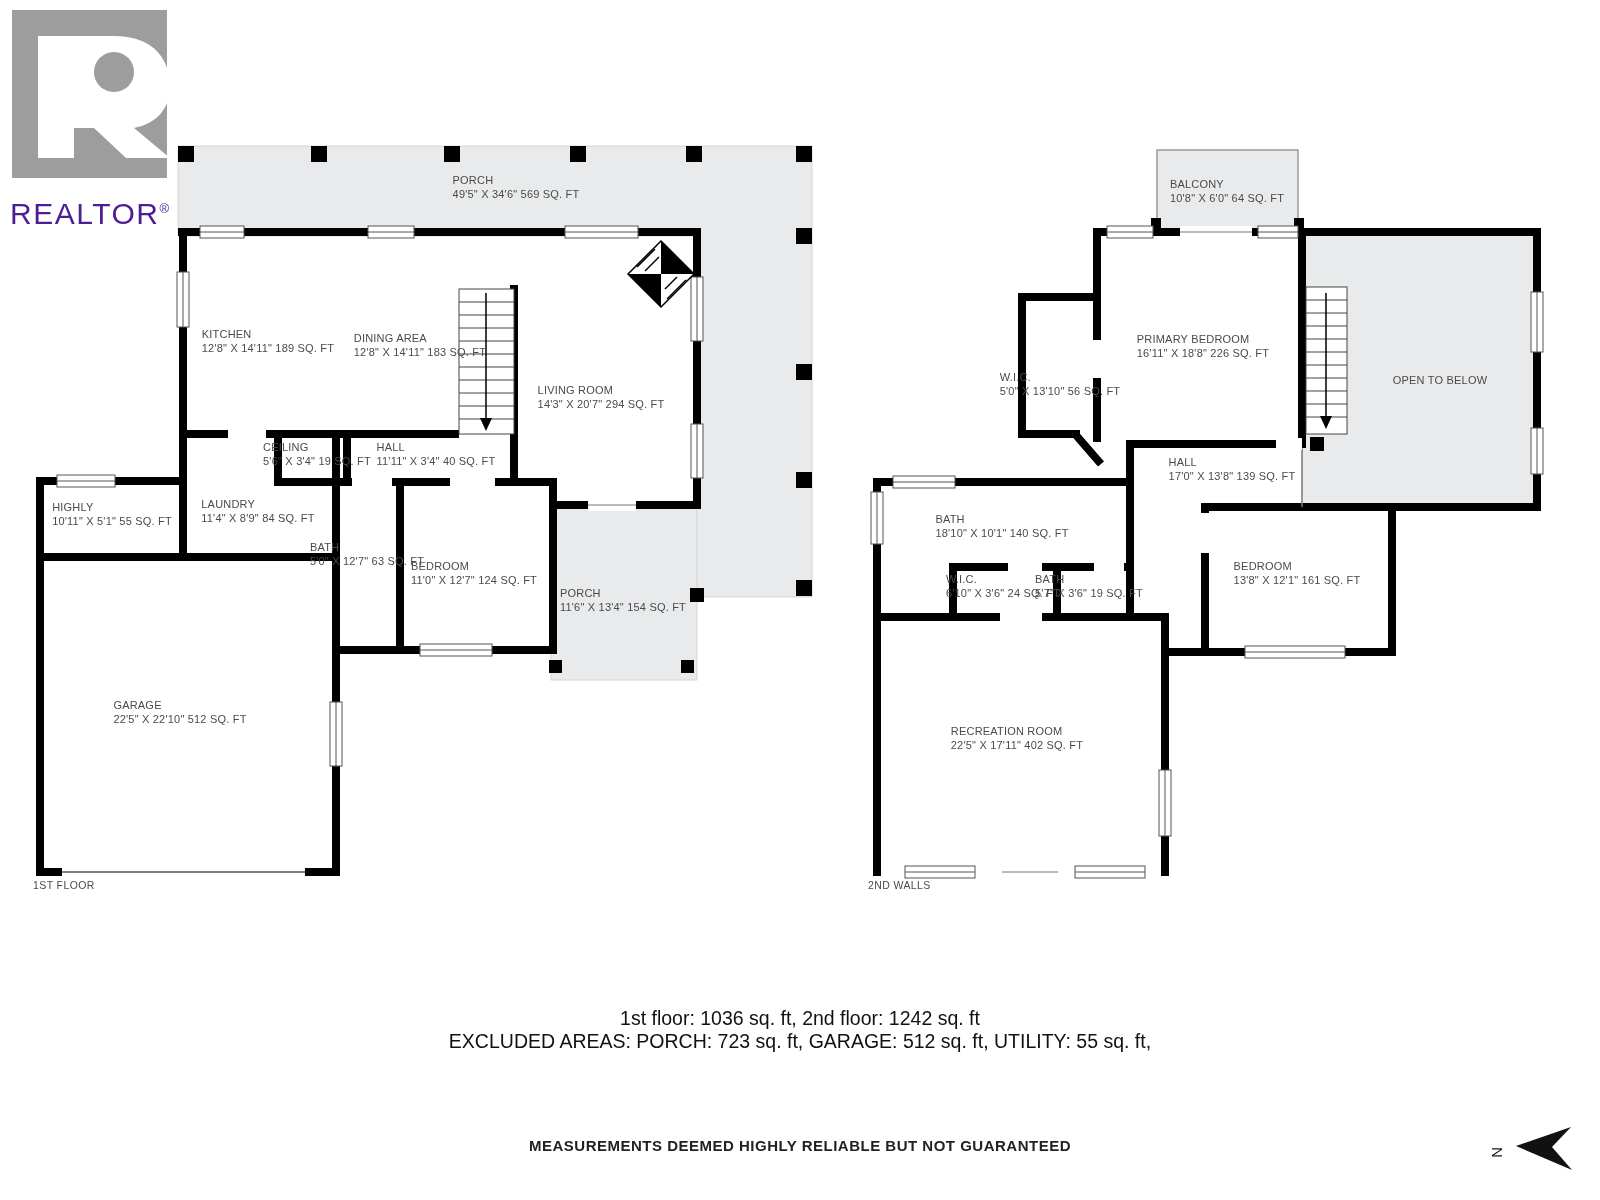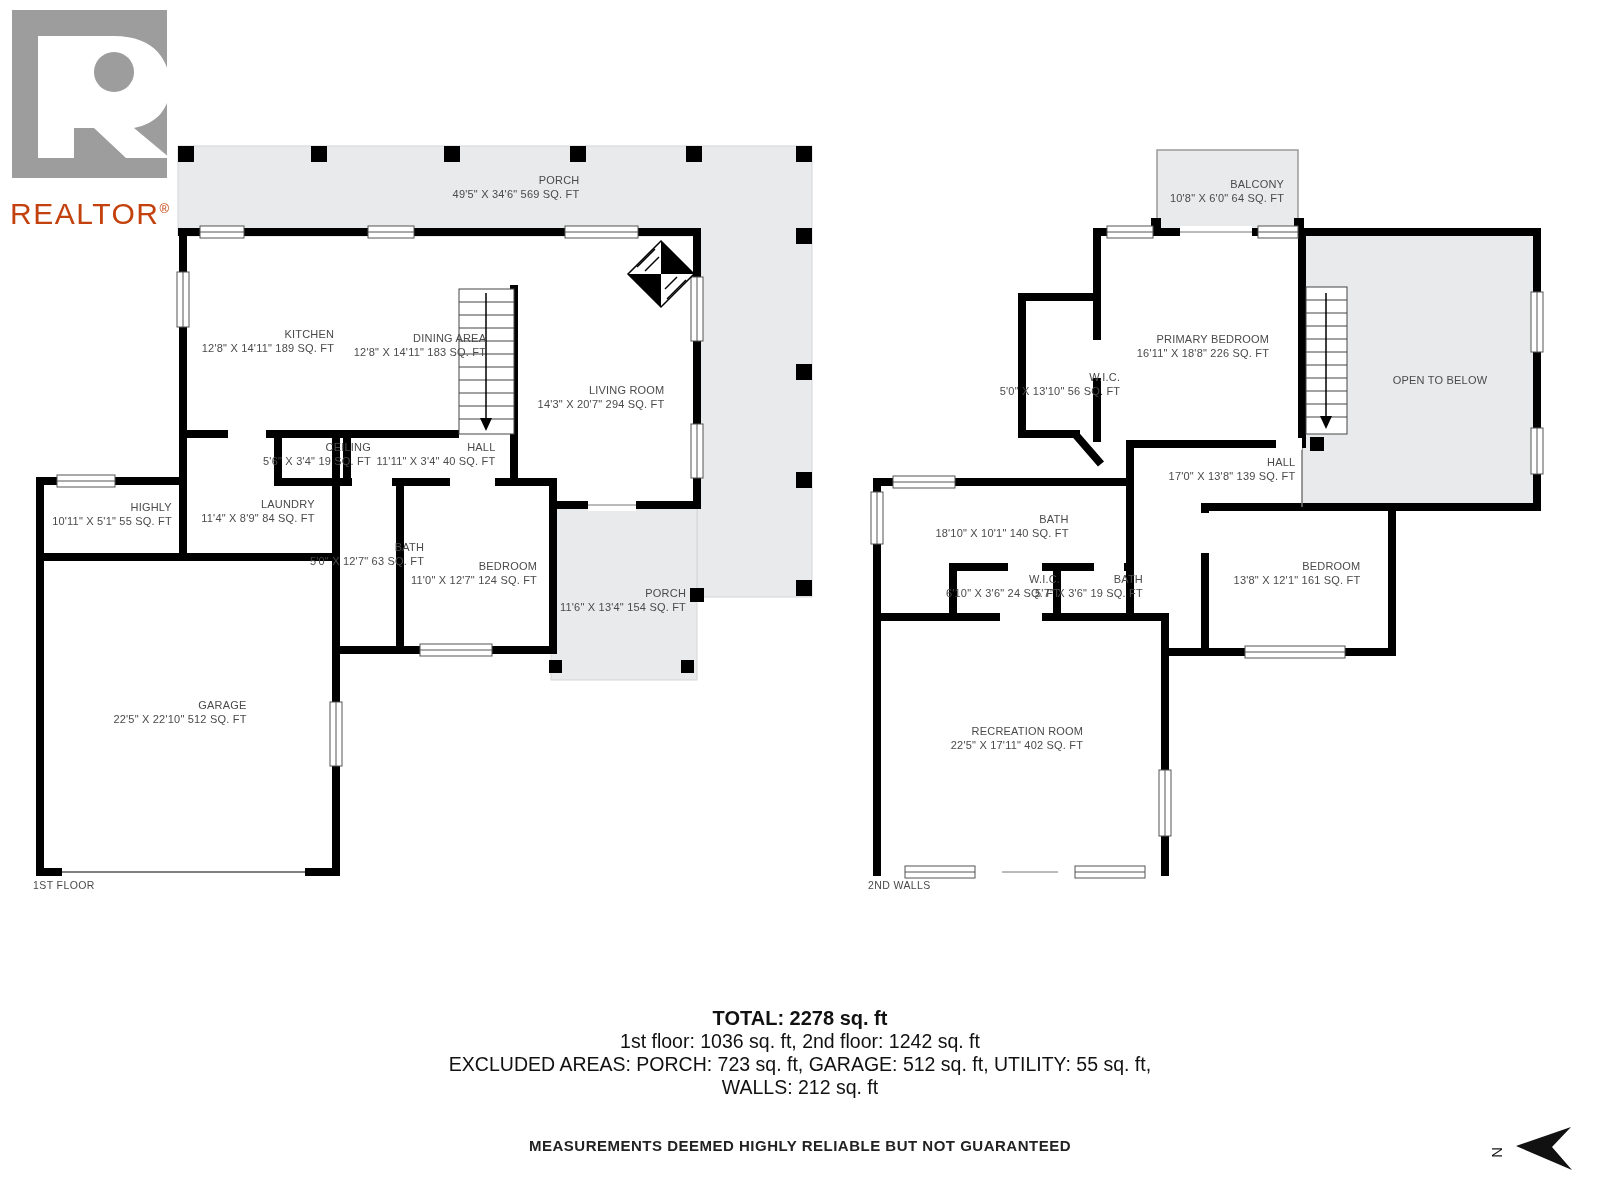--- a/index.html
+++ b/index.html
@@ -1,23 +1,23 @@
 <!DOCTYPE html>
 <html><head>
 <meta charset="utf-8">
 <style>
   html,body{margin:0;padding:0;background:#fff;}
   .canvas{position:relative;width:1600px;height:1200px;background:#fff;overflow:hidden;
           font-family:"Liberation Sans",sans-serif;}
   svg.plan{position:absolute;left:0;top:0;}
-  .room-label{position:absolute;transform:translateX(-50%);text-align:right;color:#4a4a4a;
+  .room-label{position:absolute;transform:translateX(-50%);text-align:left;color:#4a4a4a;
               font-size:11px;line-height:13.5px;white-space:nowrap;letter-spacing:.2px;}
   .floor-tag{position:absolute;font-size:10.5px;color:#4a4a4a;letter-spacing:.4px;}
   .logo{position:absolute;left:10px;top:8px;width:180px;}
-  .logo-text{font-size:30px;color:#c2410c;letter-spacing:1.5px;line-height:30px;margin-top:4px;}
+  .logo-text{font-size:30px;color:#4c1d95;letter-spacing:1.5px;line-height:30px;margin-top:4px;}
   .logo-text .reg{font-size:13px;vertical-align:super;letter-spacing:0;}
   .summary{position:absolute;left:0;right:0;top:1007px;text-align:center;color:#111;
            font-size:19.5px;line-height:23px;}
   .summary .total{font-weight:bold;font-size:20px;}
   .disclaimer{position:absolute;left:0;right:0;top:1137px;text-align:center;font-size:15px;
               color:#222;letter-spacing:.5px;font-weight:bold;}
 </style>
 </head>
 <body>
 
@@ -281,20 +281,18 @@
     <div>BEDROOM</div>
       <div>13'8" X 12'1" 161 SQ. FT</div>
     </div>
   <div class="room-label" style="left:1017px;top:725px">
     <div>RECREATION ROOM</div>
       <div>22'5" X 17'11" 402 SQ. FT</div>
     </div>
   <div class="floor-tag" style="left:868px;top:879px">2ND WALLS</div>
 
   <div class="summary">
-    <div class="total">TOTAL: 2278 sq. ft</div>
     <div>1st floor: 1036 sq. ft, 2nd floor: 1242 sq. ft</div>
     <div>EXCLUDED AREAS: PORCH: 723 sq. ft, GARAGE: 512 sq. ft, UTILITY: 55 sq. ft,</div>
-    <div>WALLS: 212 sq. ft</div>
   </div>
   <div class="disclaimer">MEASUREMENTS DEEMED HIGHLY RELIABLE BUT NOT GUARANTEED</div>
 
 </div>
 
 </body></html>

